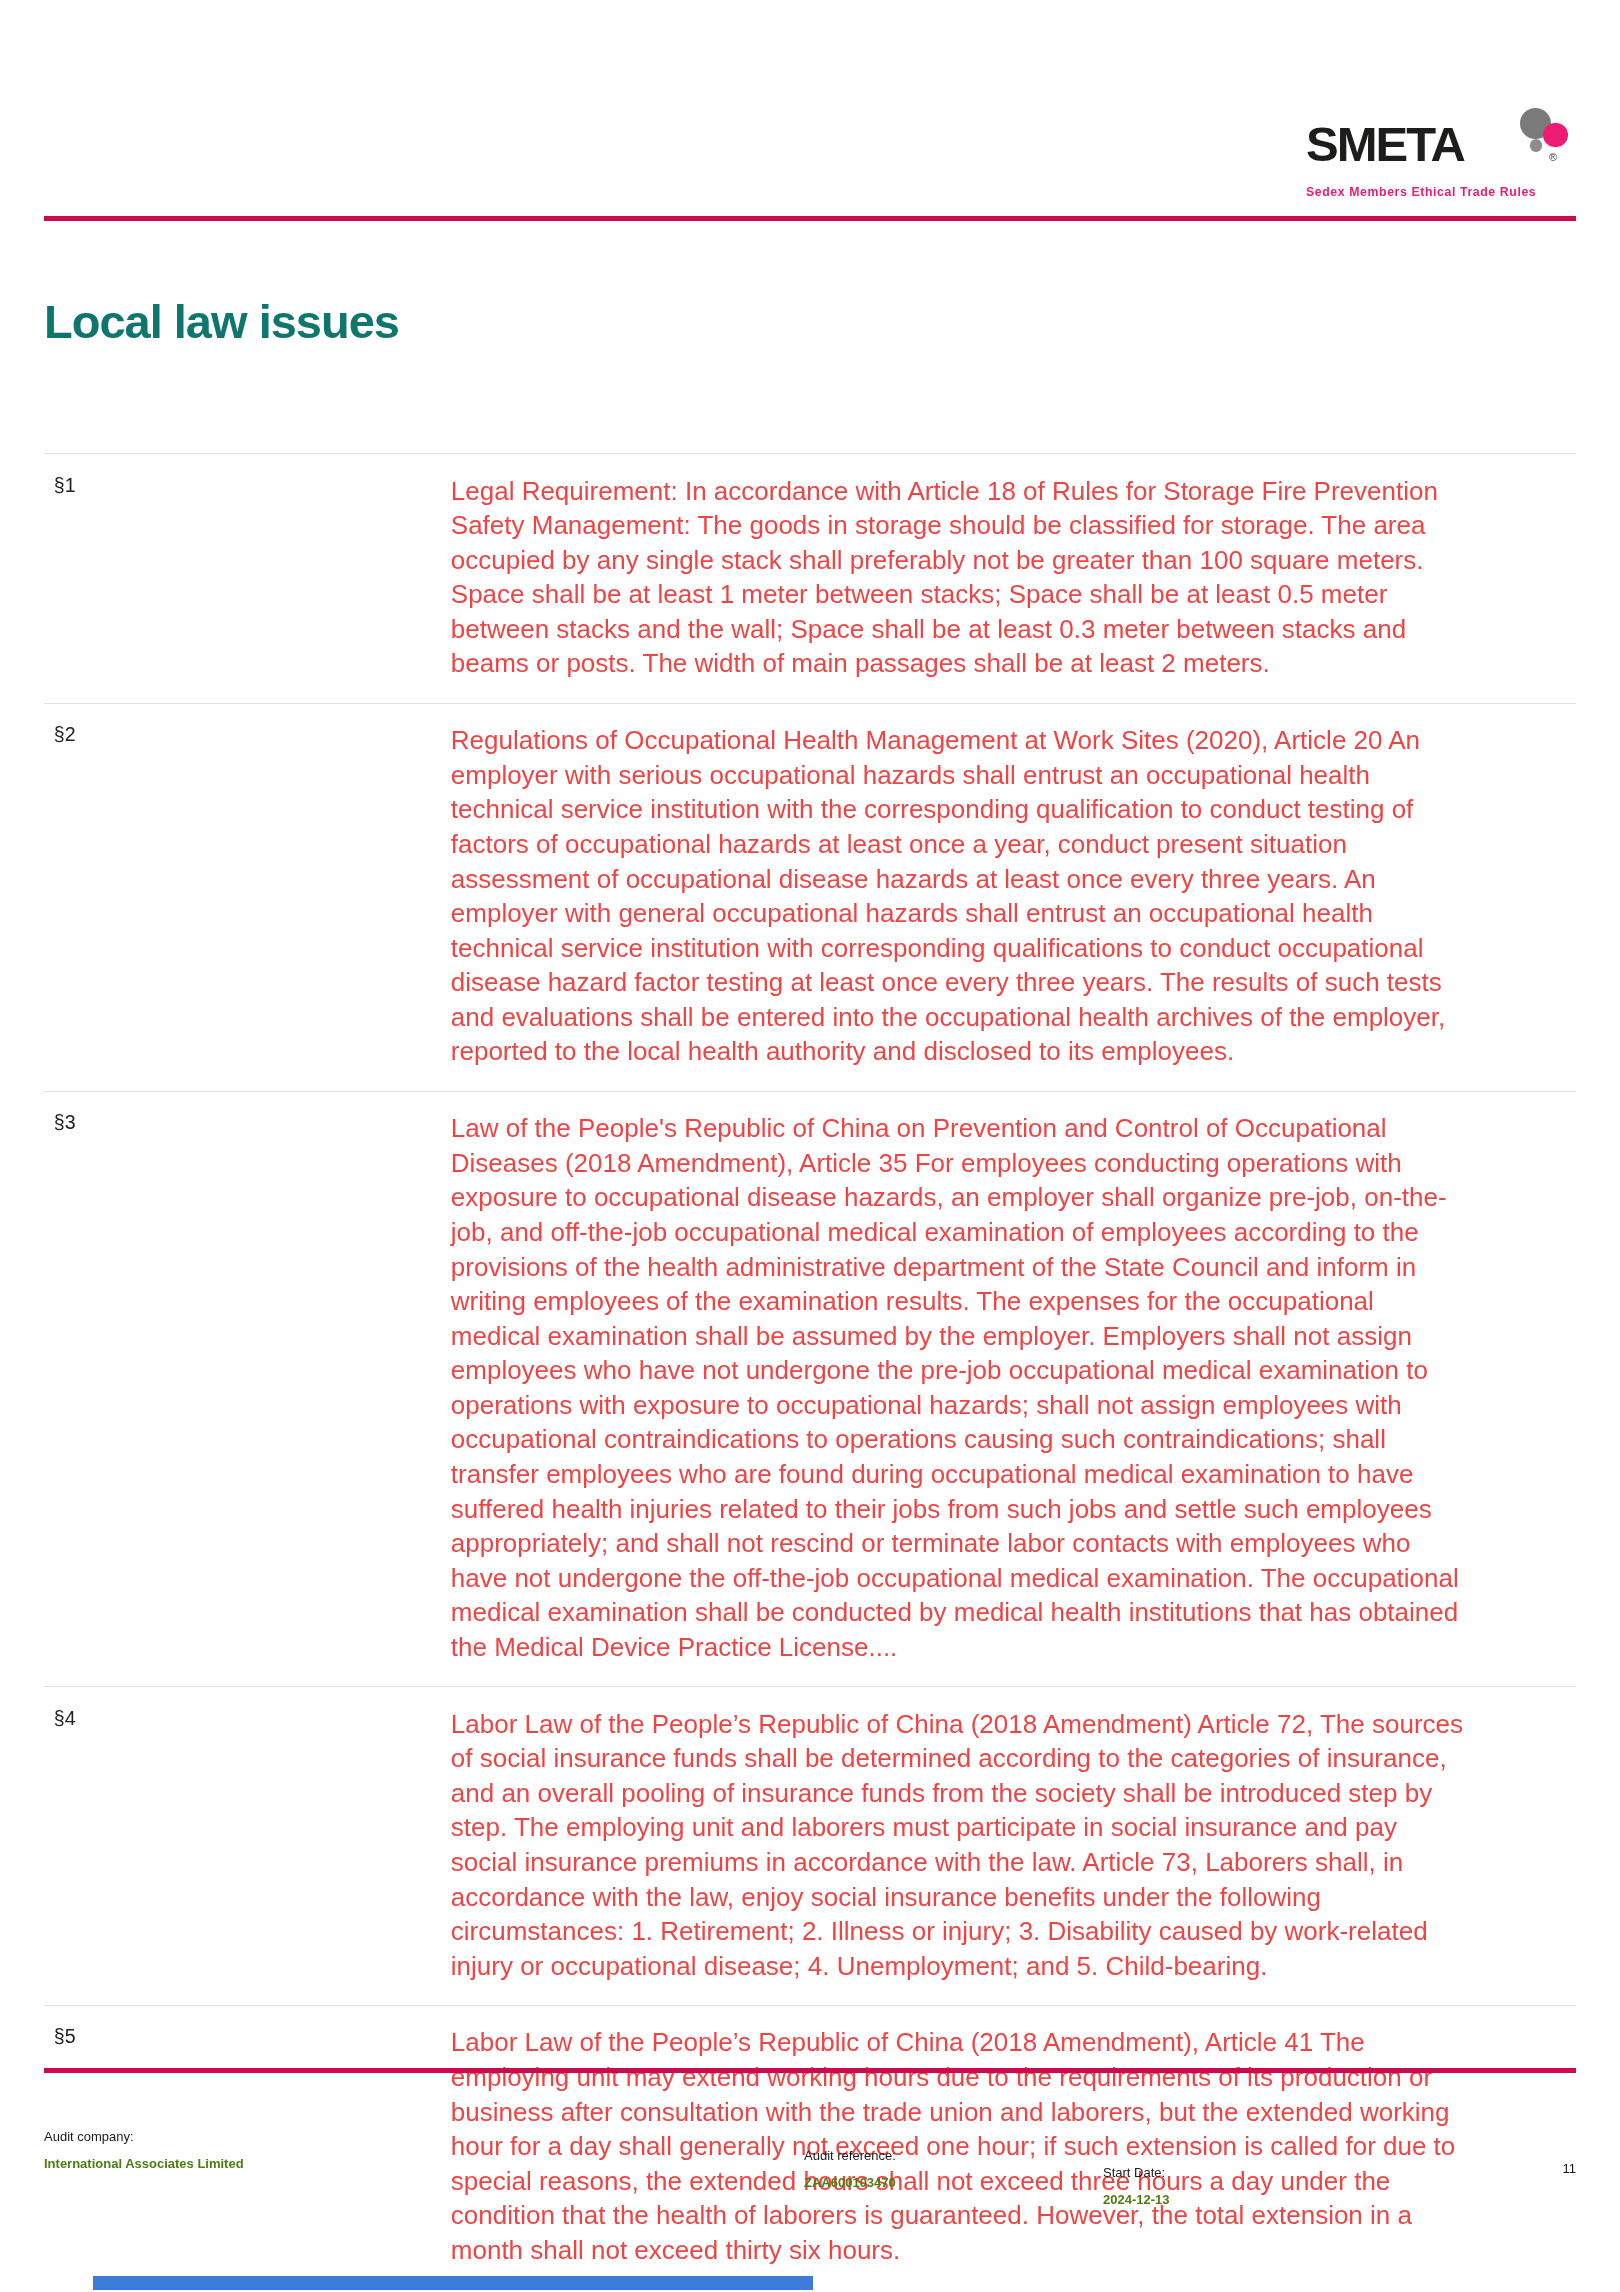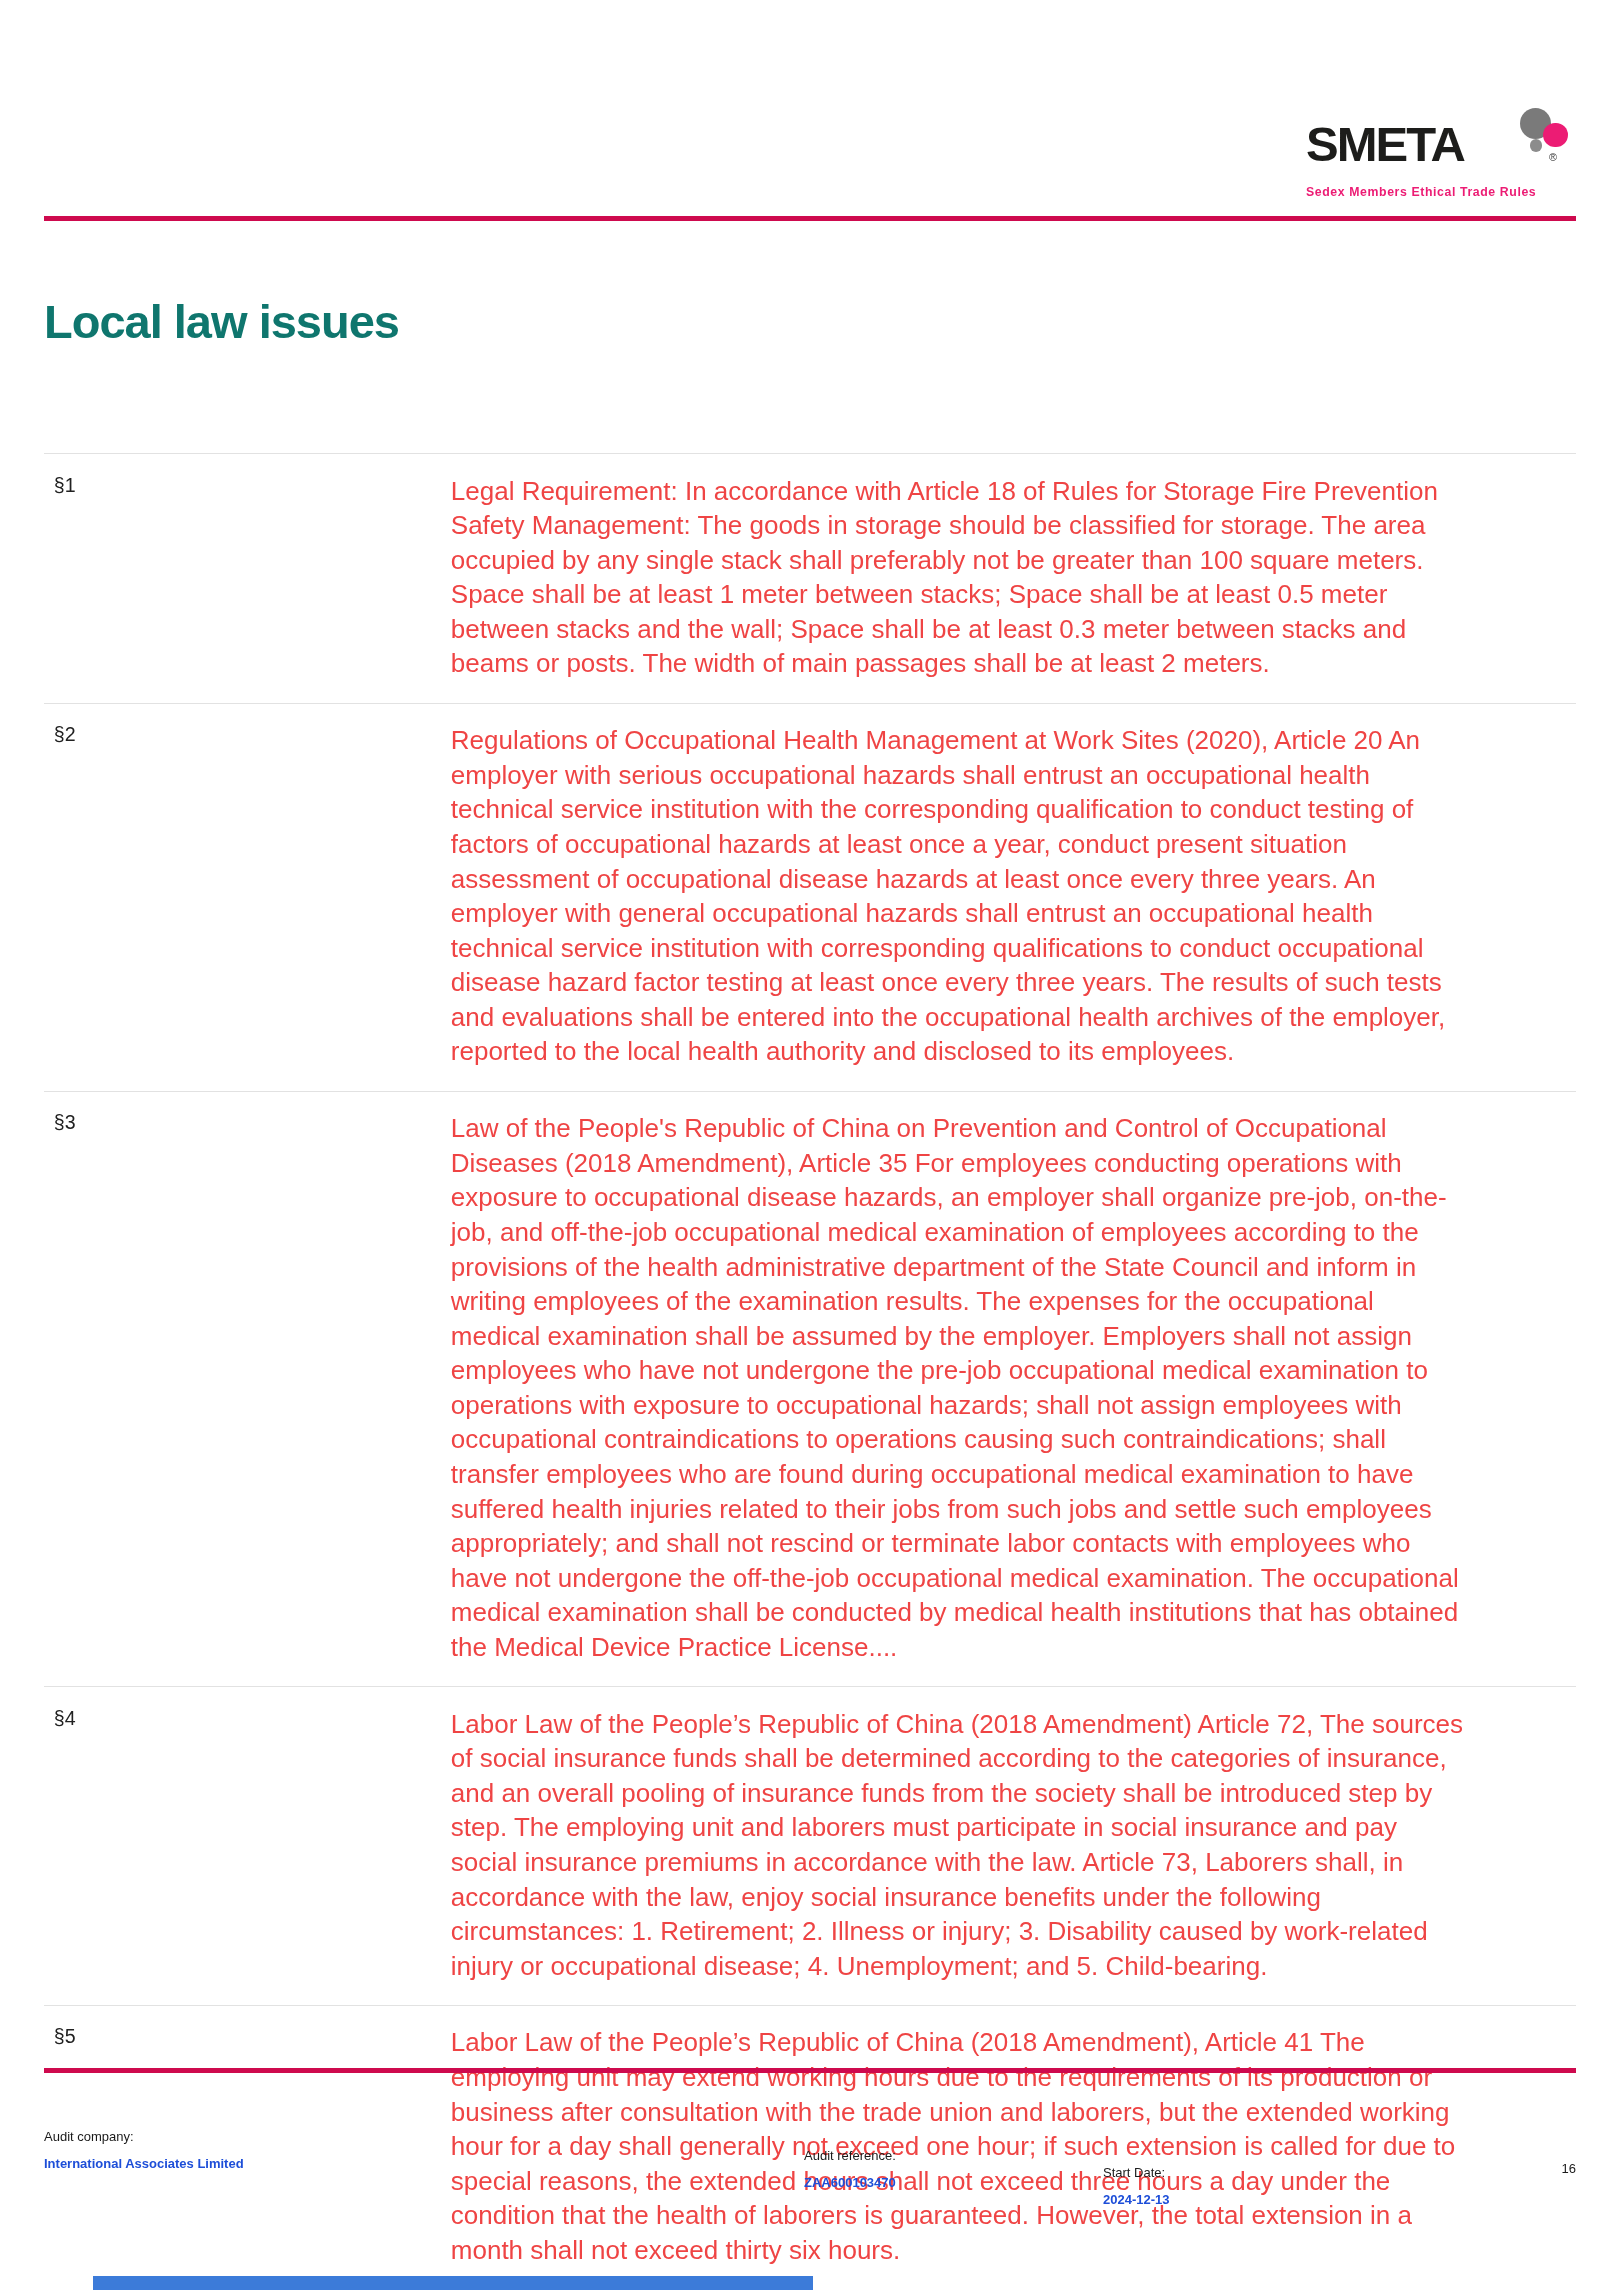--- a/index.html
+++ b/index.html
@@ -39,21 +39,21 @@
   .law-row{display:flex;border-top:1px solid #e2e2e2;padding:19.6px 0 21.6px 0;}
   .law-ref{width:397px;flex:0 0 397px;padding-left:9.8px;font-size:19.6px;color:#212121;}
   .law-text{max-width:1019px;font-size:26px;line-height:1.33;color:#ef4444;}
   
   .footer{position:absolute;left:44px;right:44px;top:2129px;height:78px;font-size:13px;}
   .f-col{position:absolute;top:0;}
   .f-col-company{left:0;}
   .f-col-reference{left:760px;margin-top:19px;}
   .f-col-startdate{left:1059px;margin-top:36px;}
   .f-label{color:#1a1a1a;margin-bottom:11.8px;}
-  .f-value{font-weight:bold;color:#1d4ed8;}
+  .f-value{font-weight:bold;color:#4d7c0f;}
   .page-number{position:absolute;right:0;top:32px;color:#1a1a1a;}
   
   .bottom-bar{position:absolute;left:93px;top:2276px;width:720px;height:13.7px;background:#3c7bd9;}
 </style>
 </head>
 <body>
 
 <div class="logo">
   <div class="logo-row">
     <span class="logo-text">SMETA</span>
@@ -108,17 +108,17 @@
     <div class="f-value">International Associates Limited</div>
   </div>
   <div class="f-col f-col-reference">
     <div class="f-label">Audit reference:</div>
     <div class="f-value">ZAA600103470</div>
   </div>
   <div class="f-col f-col-startdate">
     <div class="f-label">Start Date:</div>
     <div class="f-value">2024-12-13</div>
   </div>
-  <div class="page-number">16</div>
+  <div class="page-number">11</div>
 </div>
 
 <div class="bottom-bar"></div>
 
 
 </body></html>

